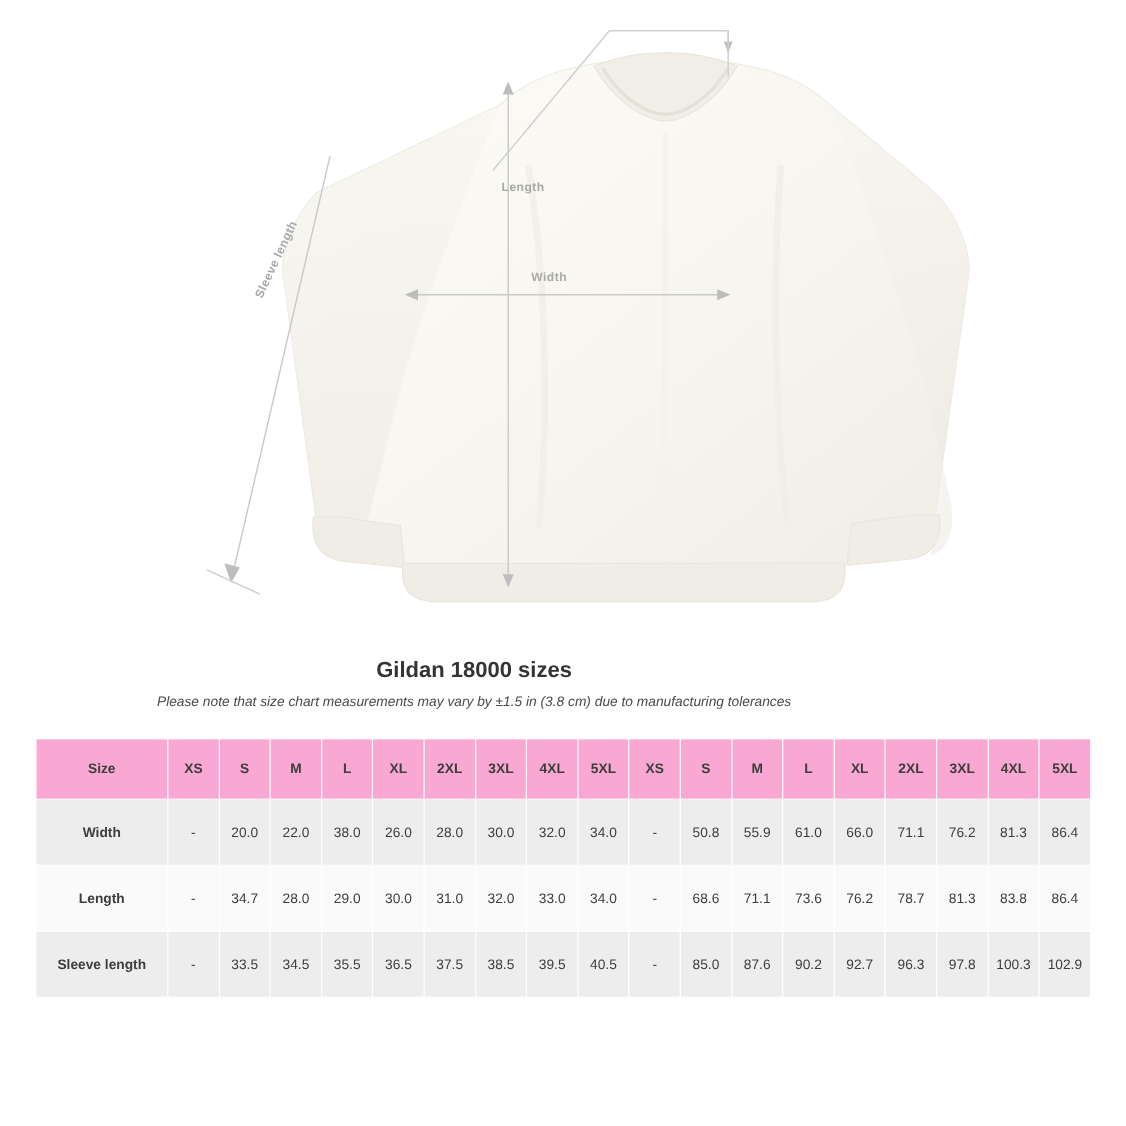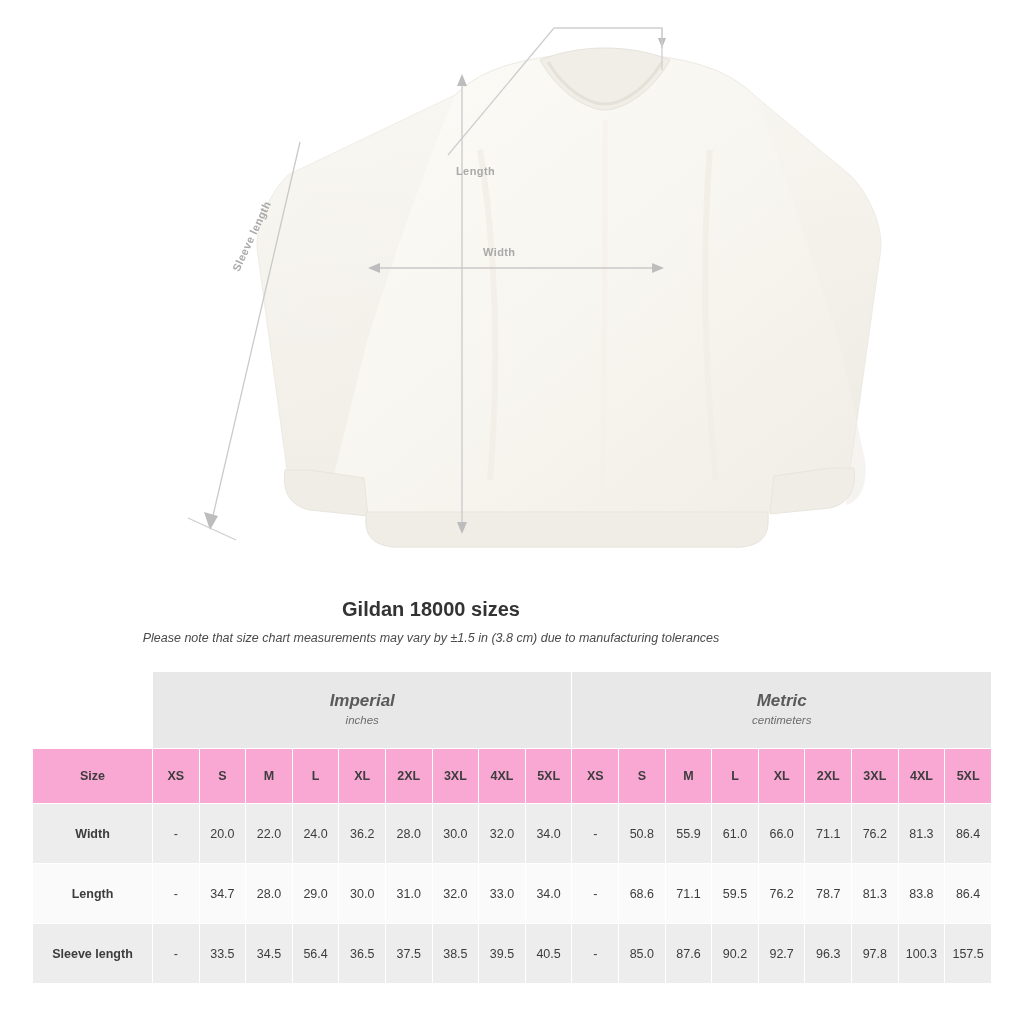--- a/index.html
+++ b/index.html
@@ -230,31 +230,20 @@
   </div>
 
   <div class="table-wrap">
     <table class="size-table">
       <colgroup>
         <col style="width:120px">
         <col span="9" style="width:46.6px">
         <col span="9" style="width:46.6px">
       </colgroup>
       <tbody id="table-body">
-          <tr class="unit-head">
-            <td style="background: rgb(255, 255, 255); border: none;"></td>
-            <td colspan="9">
-              <div class="unit-name">Imperial</div>
-              <div class="unit-sub">inches</div>
-            </td>
-            <td colspan="9">
-              <div class="unit-name">Metric</div>
-              <div class="unit-sub">centimeters</div>
-            </td>
-          </tr>
           <tr class="col-head">
             <td class="rowlabel">Size</td>
             <td class="col-size">XS</td>
             <td class="col-size">S</td>
             <td class="col-size">M</td>
             <td class="col-size">L</td>
             <td class="col-size">XL</td>
             <td class="col-size">2XL</td>
             <td class="col-size">3XL</td>
             <td class="col-size">4XL</td>
@@ -267,22 +256,22 @@
             <td class="col-size">2XL</td>
             <td class="col-size">3XL</td>
             <td class="col-size">4XL</td>
             <td class="col-size">5XL</td>
           </tr>
           <tr class="data-row alt">
             <td class="rowlabel">Width</td>
             <td>-</td>
             <td>20.0</td>
             <td>22.0</td>
-            <td>24.0</td>
-            <td>36.2</td>
+            <td>38.0</td>
+            <td>26.0</td>
             <td>28.0</td>
             <td>30.0</td>
             <td>32.0</td>
             <td>34.0</td>
             <td>-</td>
             <td>50.8</td>
             <td>55.9</td>
             <td>61.0</td>
             <td>66.0</td>
             <td>71.1</td>
@@ -297,45 +286,45 @@
             <td>28.0</td>
             <td>29.0</td>
             <td>30.0</td>
             <td>31.0</td>
             <td>32.0</td>
             <td>33.0</td>
             <td>34.0</td>
             <td>-</td>
             <td>68.6</td>
             <td>71.1</td>
-            <td>59.5</td>
+            <td>73.6</td>
             <td>76.2</td>
             <td>78.7</td>
             <td>81.3</td>
             <td>83.8</td>
             <td>86.4</td>
           </tr>
           <tr class="data-row alt">
             <td class="rowlabel">Sleeve length</td>
             <td>-</td>
             <td>33.5</td>
             <td>34.5</td>
-            <td>56.4</td>
+            <td>35.5</td>
             <td>36.5</td>
             <td>37.5</td>
             <td>38.5</td>
             <td>39.5</td>
             <td>40.5</td>
             <td>-</td>
             <td>85.0</td>
             <td>87.6</td>
             <td>90.2</td>
             <td>92.7</td>
             <td>96.3</td>
             <td>97.8</td>
             <td>100.3</td>
-            <td>157.5</td>
+            <td>102.9</td>
           </tr>
         </tbody>
     </table>
   </div>
 
 </div>
 
 </body></html>

